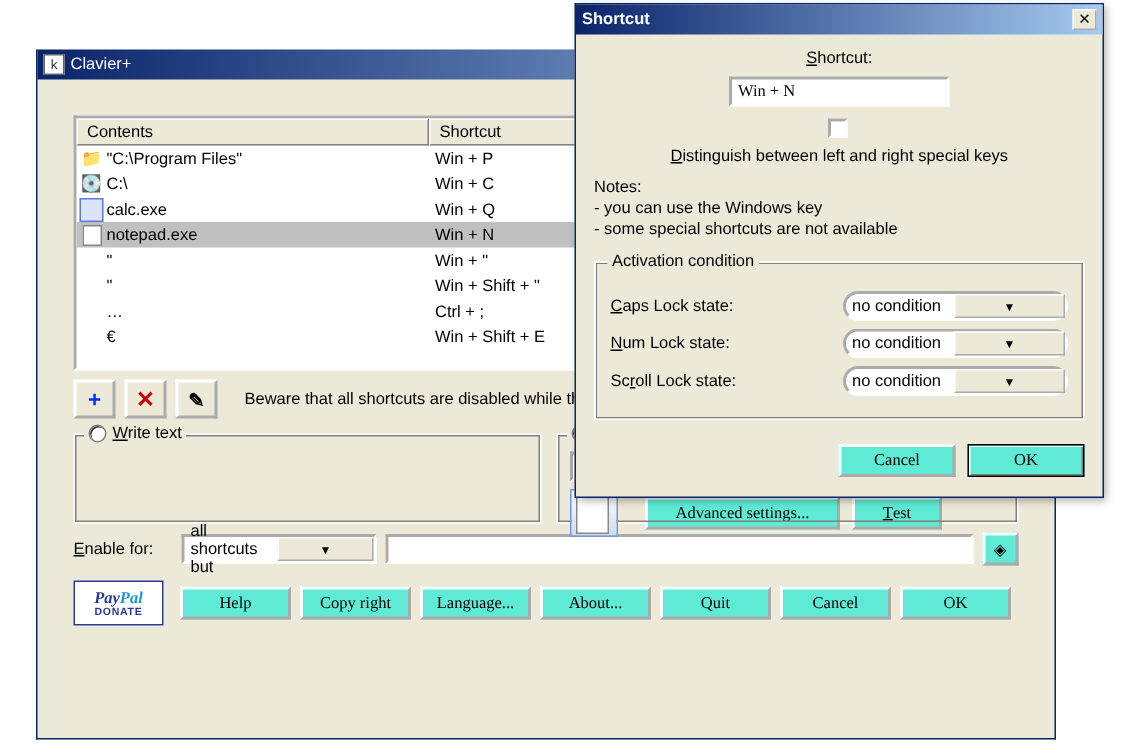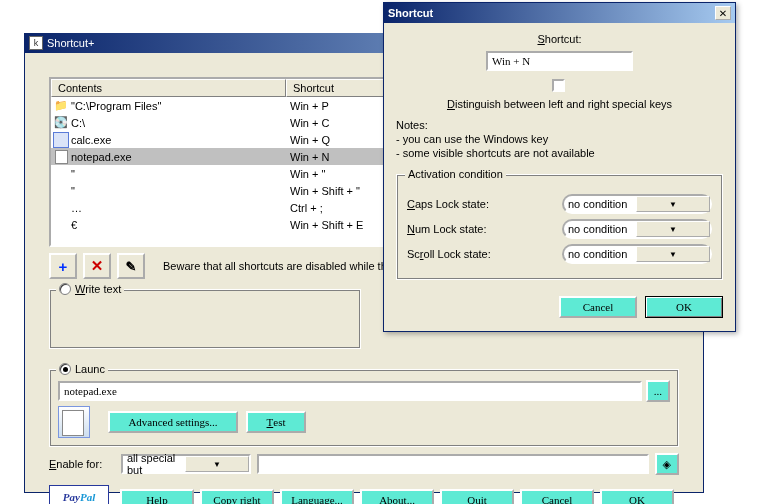--- a/index.html
+++ b/index.html
@@ -169,21 +169,21 @@
   .icon-calc{color:#5a7bd8;background:#dbe4f8;border:1px solid #5a7bd8;width:14px;height:14px;font-size:7px;}
   .icon-notepad{background:#fff;border:1px solid #888;width:13px;height:14px;}
   .flex1{flex:1;}
 </style>
 </head>
 <body>
 
 <div class="main-window">
   <div class="titlebar">
     <span class="appicon">k</span>
-    <span>Shortcut+</span>
+    <span>Clavier+</span>
   </div>
   <div class="main-content">
     <div class="listbox">
       <div class="listheader">
         <div class="hcol contents">Contents</div>
         <div class="hcol shortcut">Shortcut</div>
       </div>
       <div class="listbody">
         <div class="row">
             <div class="c1">
@@ -250,21 +250,21 @@
       <div class="sqbtn plus">+</div>
       <div class="sqbtn del">✕</div>
       <div class="sqbtn edit">✎</div>
       <div class="warning">Beware that all shortcuts are disabled while this window is visible.</div>
       <div style="margin-left:auto;display:flex;align-items:center;">
         <span class="checkbox"></span>
         <span class="label"><span class="ul">L</span>a</span>
       </div>
     </div>
 
-    <div style="display:flex;gap:10px;flex-direction:column;">
+    <div style="display:flex;gap:10px;">
       <div class="groupbox" style="width:312px;height:60px;">
         <div class="groupbox-legend">
           <span class="radio"></span>
           <span><span class="ul">W</span>rite text</span>
         </div>
       </div>
       <div class="groupbox flex1" style="height:60px;">
         <div class="groupbox-legend">
           <span class="radio checked"></span>
           <span>Launc</span>
@@ -279,21 +279,21 @@
               <span>Advanced settings...</span>
             </div>
           <div class="btn" style="min-width:60px;"><span class="ul">T</span>est</div>
         </div>
       </div>
     </div>
 
     <div class="field-row">
       <span class="label" style="width:66px;"><span class="ul">E</span>nable for:</span>
       <div class="combo" style="width:130px;">
-        <span>all special but</span>
+        <span>all shortcuts but</span>
         <span class="arrow">▼</span>
       </div>
       <input class="text-input flex1" style="">
       <div class="btn smallbtn">◈</div>
     </div>
 
 
     <div class="footer-row">
       <div class="paypal">
         <div class="pp1"><span>Pay</span><span class="y">Pal</span></div>
@@ -322,21 +322,21 @@
       <span class="label"><span class="ul">S</span>hortcut:</span>
       <input class="text-input flex1" value="Win + N" style="">
     </div>
     <div class="dlg-row">
       <span class="checkbox"></span>
       <span class="label"><span class="ul">D</span>istinguish between left and right special keys</span>
     </div>
     <div class="notes">
       <div>Notes:</div>
       <div>- you can use the Windows key</div>
-      <div>- some visible shortcuts are not available</div>
+      <div>- some special shortcuts are not available</div>
     </div>
     <div class="dlg-group">
       <div class="dlg-group-legend">Activation condition</div>
       <div class="cond-row">
         <span class="label"><span class="ul">C</span>aps Lock state:</span>
         <div class="combo">
             <span>no condition</span>
             <span class="arrow">▼</span>
           </div>
       </div>

